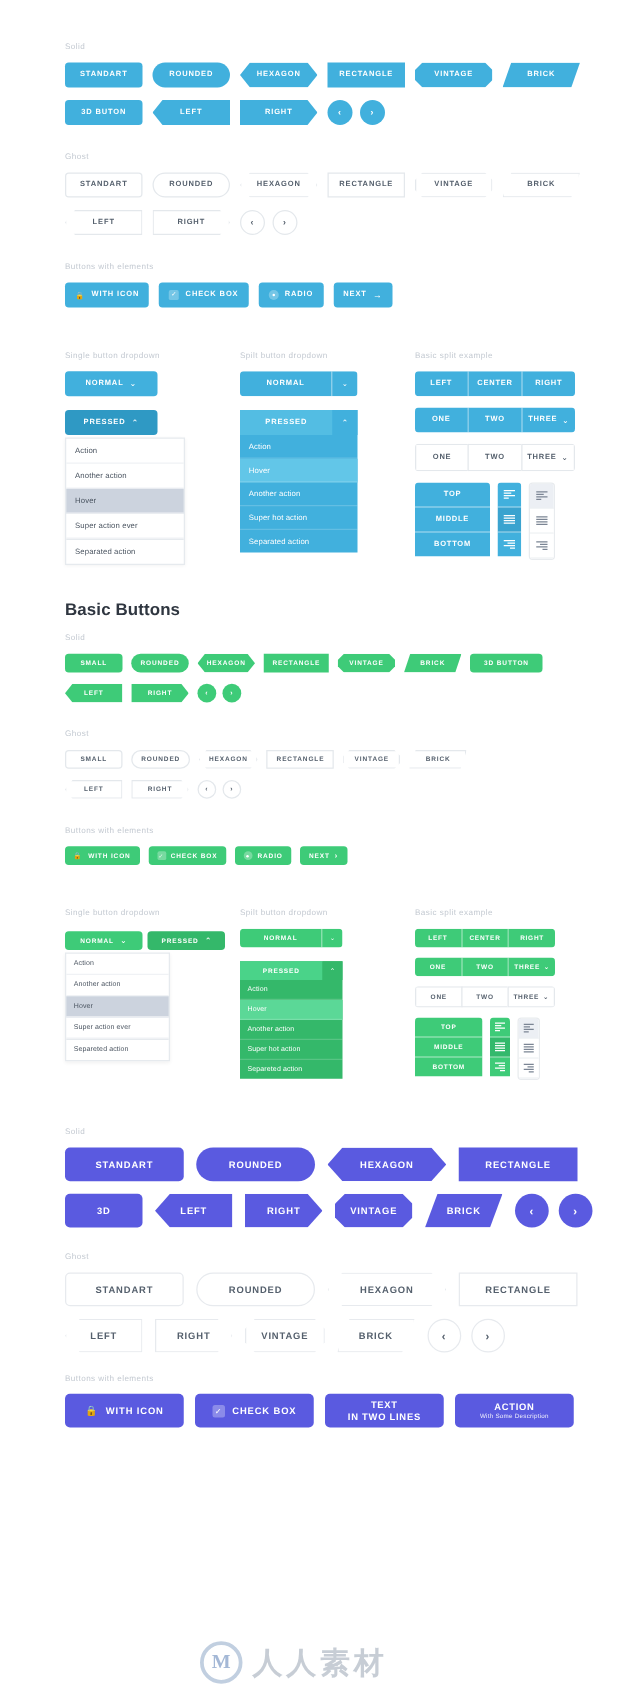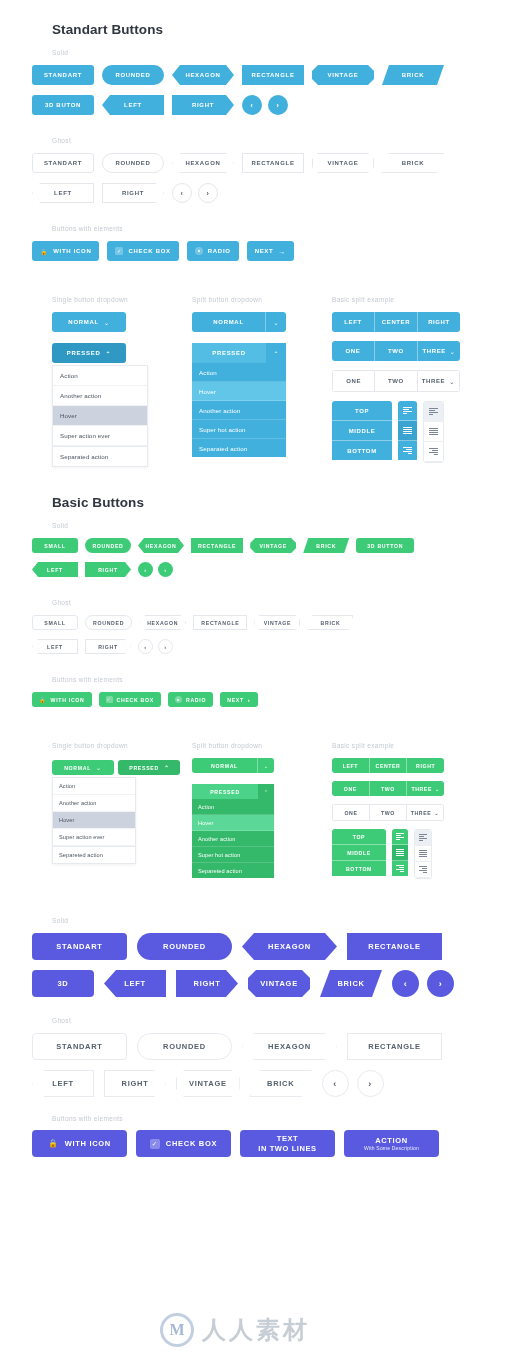--- a/index.html
+++ b/index.html
@@ -10,21 +10,21 @@
   }
   .page{position:relative;width:512px;height:1362px;padding:0;}
   .section-title{
     font-size:13.5px;font-weight:700;color:#2f3640;letter-spacing:.1px;
     margin:0 0 0 52px;padding:0;
   }
   .sub-label{
     font-size:6.5px;color:#c3c9d1;letter-spacing:.35px;
     margin:0 0 0 52px;font-weight:400;
   }
-  .row{display:flex;align-items:center;margin-left:32px;}
+  .row{display:flex;align-items:center;margin-left:52px;}
   .btn{
     display:inline-flex;align-items:center;justify-content:center;
     color:#fff;font-weight:700;letter-spacing:.7px;
     box-sizing:border-box;text-align:center;user-select:none;
     white-space:nowrap;
   }
   
   .sw{height:21px;width:64px;border-radius:3px;font-size:6.2px;margin-right:10px;}
   .sw.normal{background:#41b0dd;}
   .sw.hover{background:#68c8ea;}
@@ -218,21 +218,20 @@
   }
   .wm-logo .cn{font-size:24px;font-weight:700;color:#9aa6b4;letter-spacing:3px;}
 </style>
 </head>
 <body>
 
 <div class="page">
 
 
   <div style="padding-top:22px">
-    <div class="section-title">Standart Buttons</div>
     <div class="sub-label" style="margin-top:12px">Solid</div>
     <div class="row" style="margin-top:9px">
       <div class="btn m">STANDART</div>
       <div class="btn m rounded">ROUNDED</div>
       <div class="btn m hexagon">HEXAGON</div>
       <div class="btn m rect">RECTANGLE</div>
       <div class="btn m vintage">VINTAGE</div>
       <div class="btn m brick">BRICK</div>
     </div>
     <div class="row" style="margin-top:10px">

